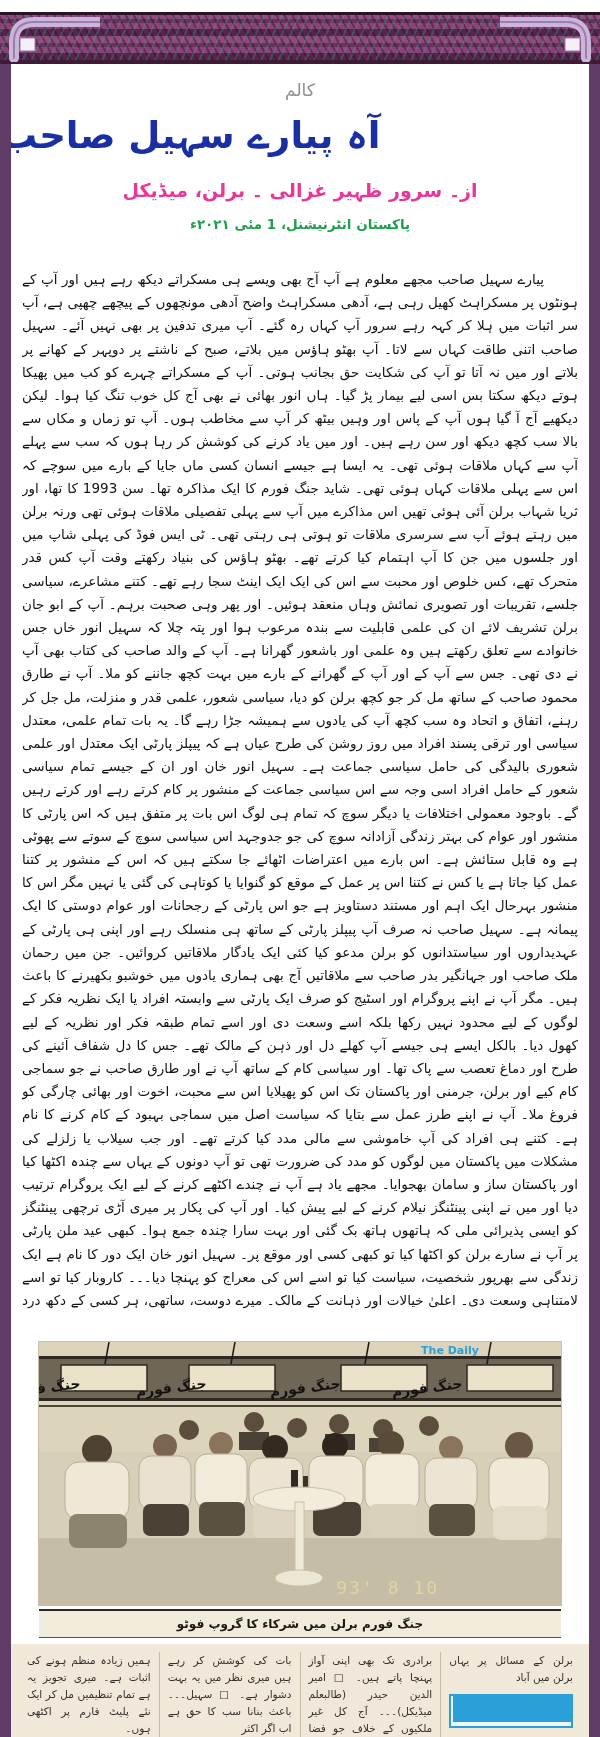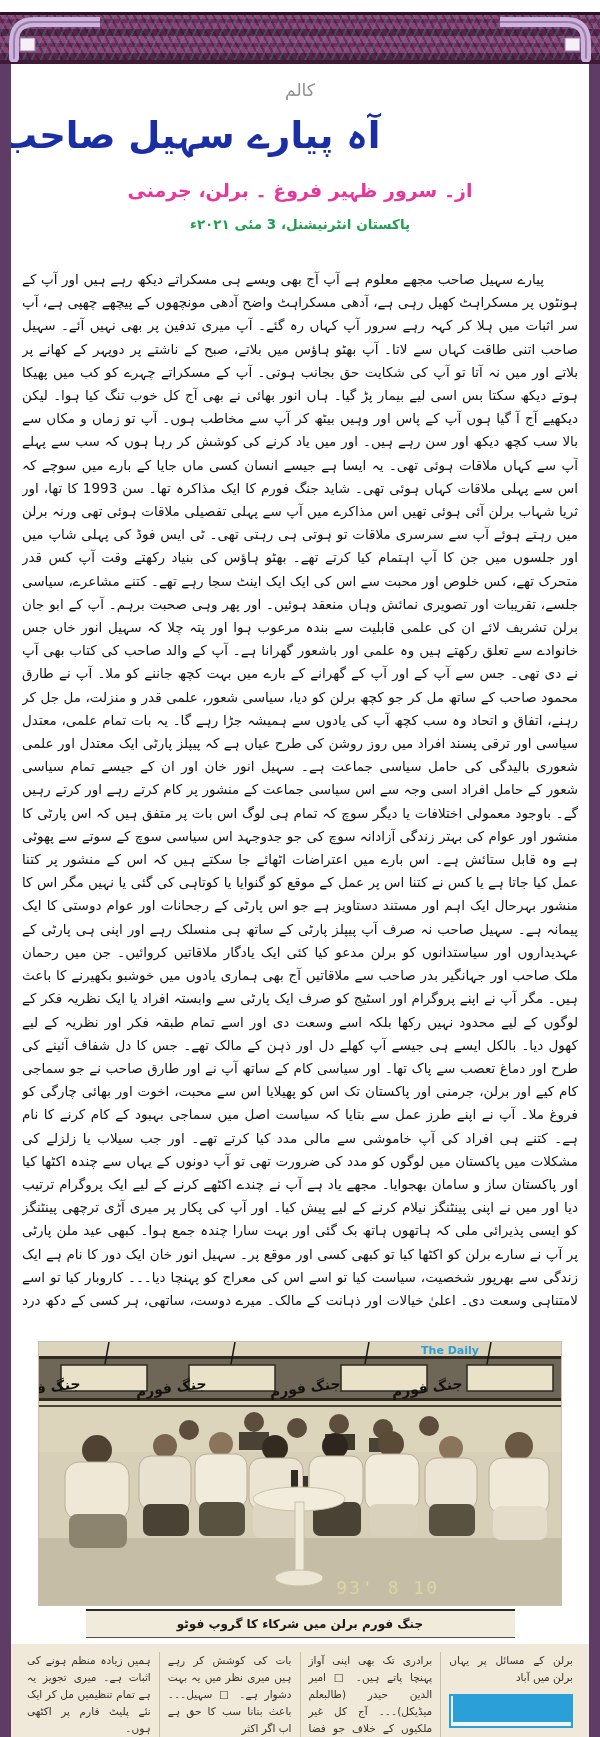--- a/index.html
+++ b/index.html
@@ -51,21 +51,21 @@
     text-indent:34px;
   }
   
   .photo-wrap {
     width:522px; height:263px; margin:28px auto 0 auto;
     background:#d8cfb8; overflow:hidden; position:relative;
     box-shadow:0 0 0 1px #c9c0ab;
   }
   .photo-wrap svg { display:block; }
   .photo-caption {
-    width:429px; margin:4px auto 0 auto; box-sizing:border-box;
+    width:522px; margin:4px auto 0 auto; box-sizing:border-box;
     border-top:2px solid #2c2720; border-bottom:1px solid #57503f;
     background:#f1ebdc; color:#1c1813;
     text-align:center; font-size:12px; line-height:26px; font-weight:bold;
     direction:rtl;
   }
   
   .clippings {
     direction:rtl; display:flex; gap:0;
     margin:6px 11px 0 11px; height:110px; overflow:hidden;
     background:#f0e9da; padding:8px 8px 0 8px; box-sizing:border-box;
@@ -96,22 +96,22 @@
   <div class="corner right">
     <svg width="100" height="48" viewBox="0 0 100 48">
       <path d="M100,8 L34,8 Q14,8 14,28 L14,44" fill="none" stroke="#cdb4da" stroke-width="10" stroke-linecap="round"></path>
       <path d="M100,8 L34,8 Q14,8 14,28 L14,44" fill="none" stroke="#9a7fae" stroke-width="2" stroke-linecap="round"></path>
       <rect x="20" y="24" width="15" height="13" fill="#f4f0f6" stroke="#9a7fae" stroke-width="1"></rect>
     </svg>
   </div>
 
   <div class="kicker">کالم</div>
   <h1 class="title">آہ پیارے سہیل صاحب</h1>
-  <div class="byline">از۔ سرور ظہیر فروغ ۔ برلن، جرمنی</div>
-  <div class="dateline">پاکستان انٹرنیشنل، 3 مئی ۲۰۲۱ء</div>
+  <div class="byline">از۔ سرور ظہیر غزالی ۔ برلن، میڈیکل</div>
+  <div class="dateline">پاکستان انٹرنیشنل، 1 مئی ۲۰۲۱ء</div>
 
   <p class="body-text"><span>پیارے سہیل صاحب مجھے معلوم ہے آپ آج بھی ویسے ہی مسکراتے دیکھ رہے ہیں اور آپ کے ہونٹوں پر مسکراہٹ کھیل رہی ہے، آدھی مسکراہٹ واضح آدھی مونچھوں کے پیچھے چھپی ہے، آپ سر اثبات میں ہلا کر کہہ رہے سرور آپ کہاں رہ گئے۔ آپ میری تدفین پر بھی نہیں آئے۔ سہیل صاحب اتنی طاقت کہاں سے لاتا۔ آپ بھٹو ہاؤس میں بلاتے، صبح کے ناشتے پر دوپہر کے کھانے پر بلاتے اور میں نہ آتا تو آپ کی شکایت حق بجانب ہوتی۔ آپ کے مسکراتے چہرے کو کب میں پھیکا ہوتے دیکھ سکتا بس اسی لیے بیمار پڑ گیا۔ ہاں انور بھائی نے بھی آج کل خوب تنگ کیا ہوا۔ لیکن دیکھیے آج آ گیا ہوں آپ کے پاس اور وہیں بیٹھ کر آپ سے مخاطب ہوں۔ آپ تو زماں و مکاں سے بالا سب کچھ دیکھ اور سن رہے ہیں۔ اور میں یاد کرنے کی کوشش کر رہا ہوں کہ سب سے پہلے آپ سے کہاں ملاقات ہوئی تھی۔ یہ ایسا ہے جیسے انسان کسی ماں جایا کے بارے میں سوچے کہ اس سے پہلی ملاقات کہاں ہوئی تھی۔ شاید جنگ فورم کا ایک مذاکرہ تھا۔ سن 1993 کا تھا، اور ثریا شہاب برلن آئی ہوئی تھیں اس مذاکرے میں آپ سے پہلی تفصیلی ملاقات ہوئی تھی ورنہ برلن میں رہتے ہوئے آپ سے سرسری ملاقات تو ہوتی ہی رہتی تھی۔ ٹی ایس فوڈ کی پہلی شاپ میں اور جلسوں میں جن کا آپ اہتمام کیا کرتے تھے۔ بھٹو ہاؤس کی بنیاد رکھتے وقت آپ کس قدر متحرک تھے، کس خلوص اور محبت سے اس کی ایک ایک اینٹ سجا رہے تھے۔ کتنے مشاعرے، سیاسی جلسے، تقریبات اور تصویری نمائش وہاں منعقد ہوئیں۔ اور پھر وہی صحبت برہم۔ آپ کے ابو جان برلن تشریف لائے ان کی علمی قابلیت سے بندہ مرعوب ہوا اور پتہ چلا کہ سہیل انور خاں جس خانوادے سے تعلق رکھتے ہیں وہ علمی اور باشعور گھرانا ہے۔ آپ کے والد صاحب کی کتاب بھی آپ نے دی تھی۔ جس سے آپ کے اور آپ کے گھرانے کے بارے میں بہت کچھ جاننے کو ملا۔ آپ نے طارق محمود صاحب کے ساتھ مل کر جو کچھ برلن کو دیا، سیاسی شعور، علمی قدر و منزلت، مل جل کر رہنے، اتفاق و اتحاد وہ سب کچھ آپ کی یادوں سے ہمیشہ جڑا رہے گا۔ یہ بات تمام علمی، معتدل سیاسی اور ترقی پسند افراد میں روز روشن کی طرح عیاں ہے کہ پیپلز پارٹی ایک معتدل اور علمی شعوری بالیدگی کی حامل سیاسی جماعت ہے۔ سہیل انور خان اور ان کے جیسے تمام سیاسی شعور کے حامل افراد اسی وجہ سے اس سیاسی جماعت کے منشور پر کام کرتے رہے اور کرتے رہیں گے۔ باوجود معمولی اختلافات یا دیگر سوچ کہ تمام ہی لوگ اس بات پر متفق ہیں کہ اس پارٹی کا منشور اور عوام کی بہتر زندگی آزادانہ سوچ کی جو جدوجہد اس سیاسی سوچ کے سوتے سے پھوٹی ہے وہ قابل ستائش ہے۔ اس بارے میں اعتراضات اٹھائے جا سکتے ہیں کہ اس کے منشور پر کتنا عمل کیا جاتا ہے یا کس نے کتنا اس پر عمل کے موقع کو گنوایا یا کوتاہی کی گئی یا نہیں مگر اس کا منشور بہرحال ایک اہم اور مستند دستاویز ہے جو اس پارٹی کے رجحانات اور عوام دوستی کا ایک پیمانہ ہے۔ سہیل صاحب نہ صرف آپ پیپلز پارٹی کے ساتھ ہی منسلک رہے اور اپنی ہی پارٹی کے عہدیداروں اور سیاستدانوں کو برلن مدعو کیا کئی ایک یادگار ملاقاتیں کروائیں۔ جن میں رحمان ملک صاحب اور جہانگیر بدر صاحب سے ملاقاتیں آج بھی ہماری یادوں میں خوشبو بکھیرنے کا باعث ہیں۔ مگر آپ نے اپنے پروگرام اور اسٹیج کو صرف ایک پارٹی سے وابستہ افراد یا ایک نظریہ فکر کے لوگوں کے لیے محدود نہیں رکھا بلکہ اسے وسعت دی اور اسے تمام طبقہ فکر اور نظریہ کے لیے کھول دیا۔ بالکل ایسے ہی جیسے آپ کھلے دل اور ذہن کے مالک تھے۔ جس کا دل شفاف آئینے کی طرح اور دماغ تعصب سے پاک تھا۔ اور سیاسی کام کے ساتھ آپ نے اور طارق صاحب نے جو سماجی کام کیے اور برلن، جرمنی اور پاکستان تک اس کو پھیلایا اس سے محبت، اخوت اور بھائی چارگی کو فروغ ملا۔ آپ نے اپنے طرز عمل سے بتایا کہ سیاست اصل میں سماجی بہبود کے کام کرنے کا نام ہے۔ کتنے ہی افراد کی آپ خاموشی سے مالی مدد کیا کرتے تھے۔ اور جب سیلاب یا زلزلے کی مشکلات میں پاکستان میں لوگوں کو مدد کی ضرورت تھی تو آپ دونوں کے یہاں سے چندہ اکٹھا کیا اور پاکستان ساز و سامان بھجوایا۔ مجھے یاد ہے آپ نے چندے اکٹھے کرنے کے لیے ایک پروگرام ترتیب دیا اور میں نے اپنی پینٹنگز نیلام کرنے کے لیے پیش کیا۔ اور آپ کی پکار پر میری آڑی ترچھی پینٹنگز کو ایسی پذیرائی ملی کہ ہاتھوں ہاتھ بک گئی اور بہت سارا چندہ جمع ہوا۔ کبھی عید ملن پارٹی پر آپ نے سارے برلن کو اکٹھا کیا تو کبھی کسی اور موقع پر۔ سہیل انور خان ایک دور کا نام ہے ایک زندگی سے بھرپور شخصیت، سیاست کیا تو اسے اس کی معراج کو پہنچا دیا۔۔۔ کاروبار کیا تو اسے لامتناہی وسعت دی۔ اعلیٰ خیالات اور ذہانت کے مالک۔ میرے دوست، ساتھی، ہر کسی کے دکھ درد میں کام آنے والے۔ سماجی بہبود کے امور میں پیش پیش، علمی، کاروباری، سیاسی شخصیت انسان دوست سہیل انور خان۔ استدعا برائے دعائے ایصال ثواب ہے۔ اللہ تعالیٰ آپ کو جنت الفردوس میں اعلیٰ مقام عطا فرمائے آمین ثم آمین۔ برلن کے کلاڈو کے قبرستان میں آپ اور طارق صاحب دونوں اس طرح پہلو بہ پہلو محو خواب ہیں جیسے زندگی بھر ساتھ ساتھ رہے۔ ٹی ایس فوڈ اب ابدی انٹرپرائز بن چکا ہے۔</span> </p>
 
   <div class="photo-wrap">
     <svg width="522" height="263" viewBox="0 0 522 263">
 
       <rect x="0" y="0" width="522" height="110" fill="#ddd4bc"></rect>
       <rect x="0" y="16" width="522" height="40" fill="#6e6757"></rect>
       <rect x="0" y="14" width="522" height="3" fill="#2e2a22"></rect>
       <rect x="0" y="56" width="522" height="3" fill="#2e2a22"></rect>

